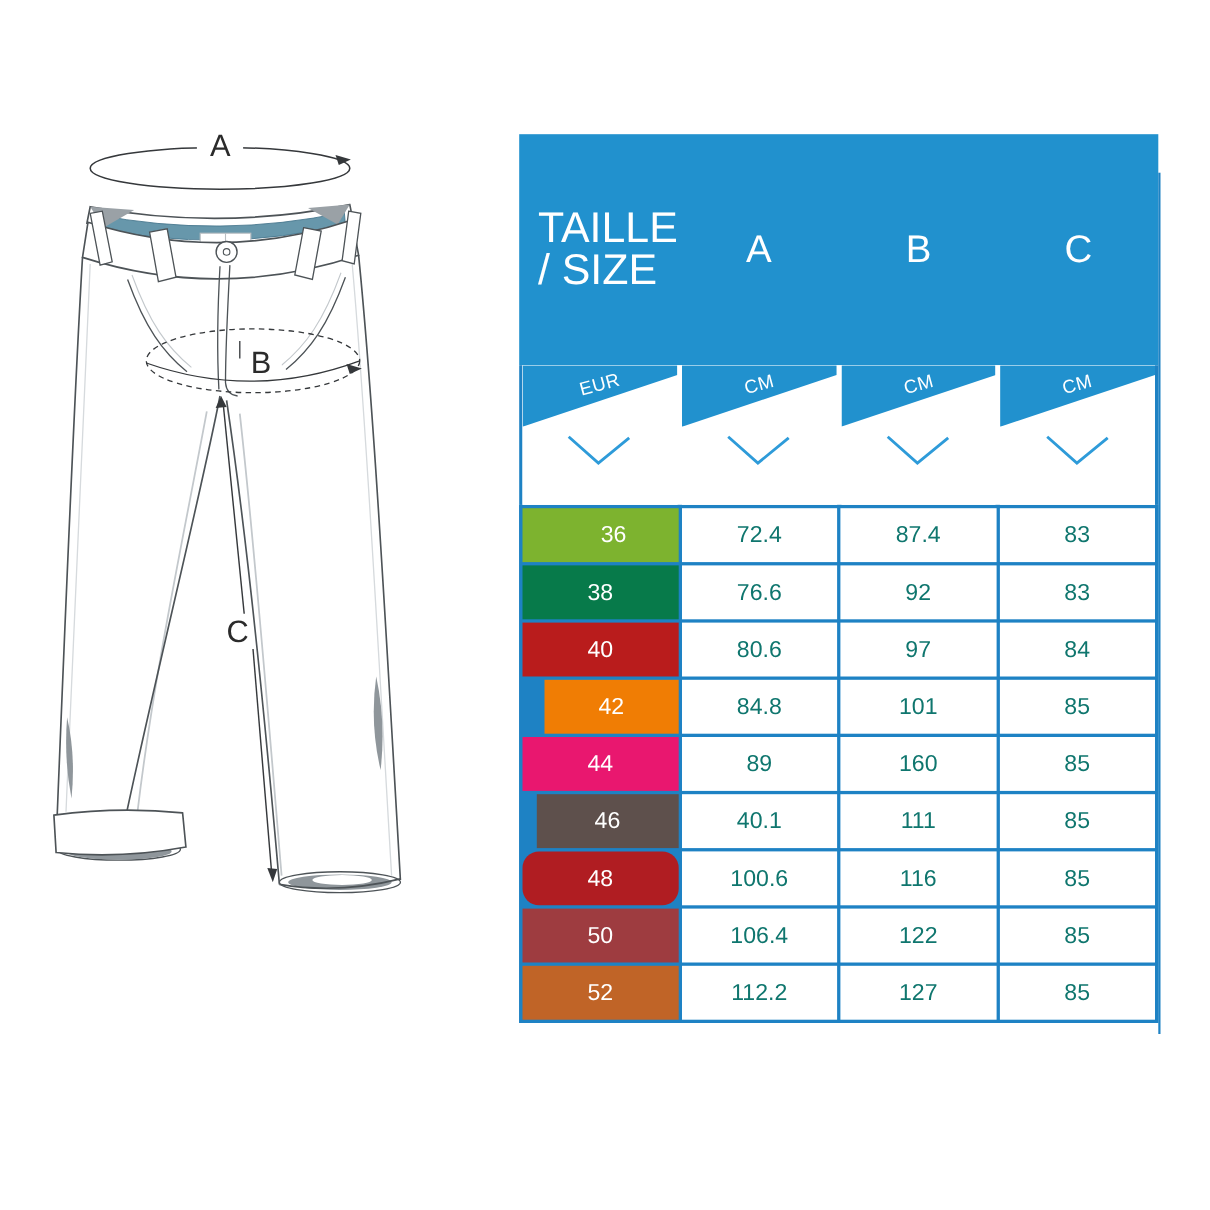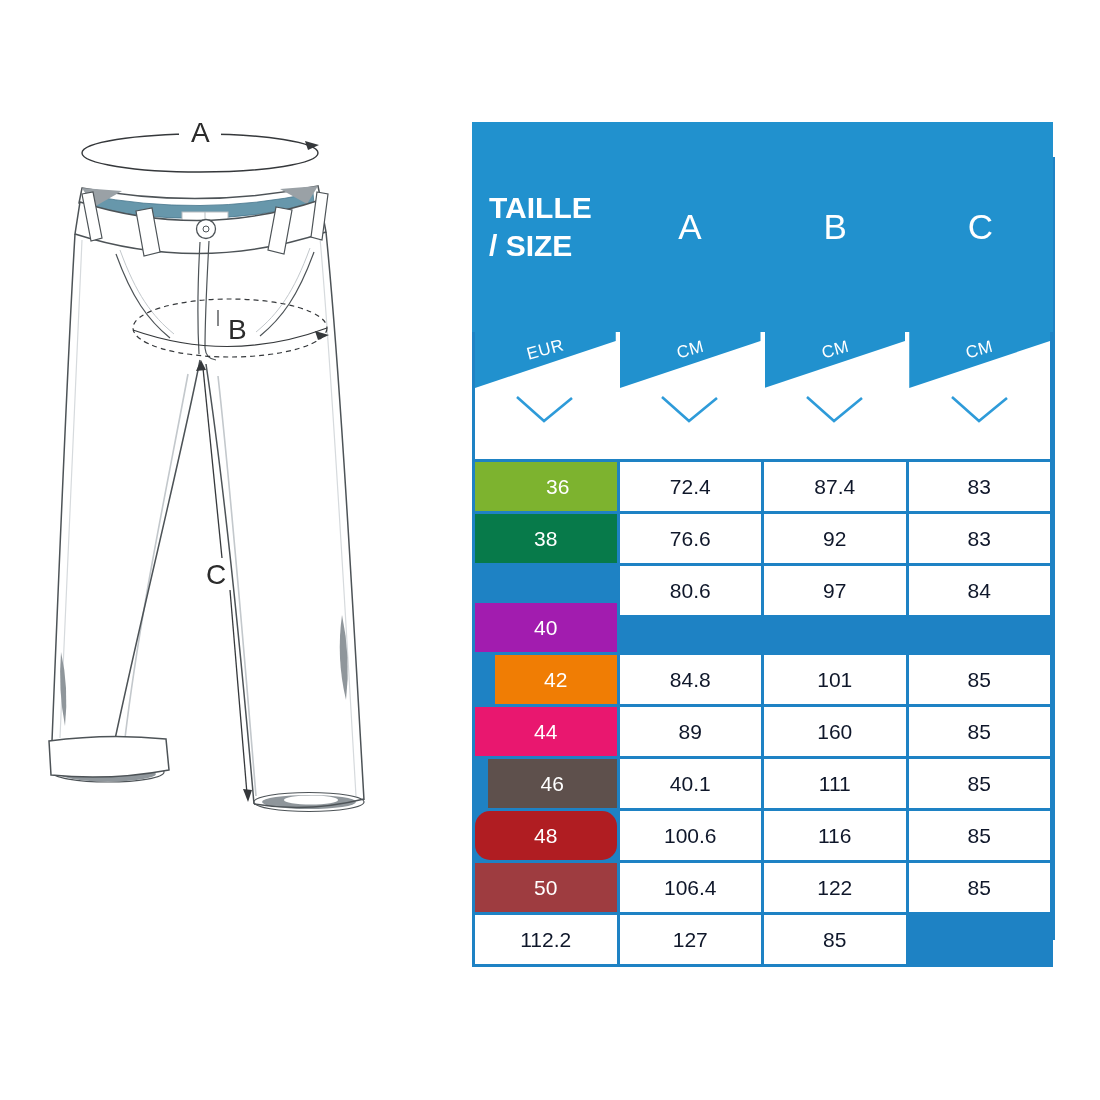--- a/index.html
+++ b/index.html
@@ -11,37 +11,37 @@
   
   .figure { position:absolute; left:30px; top:112px; width:372px; height:720px; }
 
   
   .size-table { position:absolute; left:472px; top:122px; width:581px; }
 
   .right-rule { position:absolute; left:581px; top:35px; width:2px; height:783px; background:#1e82c4; }
 
   .header-block { height:210px; background:#2191ce; display:flex; }
   .header-size-col { width:25%; display:flex; flex-direction:column; justify-content:center;
-    padding-left:17px; box-sizing:border-box; color:#fff; font-size:30px; line-height:38px;font-weight:bold; }
+    padding-left:17px; box-sizing:border-box; color:#fff; font-size:39px; line-height:38px; }
   .header-col { width:25%; display:flex; align-items:center; justify-content:center;
     color:#fff; font-size:35px; }
 
   .unit-row { height:127px; display:flex; gap:4px; background:#fff;
     border-left:3px solid #1e82c4; border-right:3px solid #1e82c4; }
   .unit-cell { flex:1; position:relative; background:#fff; overflow:hidden; }
   .wedge { position:absolute; left:0; top:0; right:0; bottom:0; background:#2191ce;
     clip-path:polygon(0 0, 100% 0, 100% 9px, 0 56px); }
   .unit-label { position:absolute; top:8px; left:0; right:0; text-align:center;
     transform:rotate(-15deg); color:#fff; font-size:17px; letter-spacing:.5px; }
   .chevron { position:absolute; left:50%; top:62px; transform:translateX(-50%); }
 
   .data-grid { display:grid; grid-template-columns:repeat(4,1fr); gap:3px;
     background:#1e82c4; border:3px solid #1e82c4; }
   .cell { height:49px; display:flex; align-items:center; justify-content:center;
-    background:#fff; color:#0f172a; font-size:21px; }
+    background:#fff; color:#0f766e; font-size:21px; }
   .cell.swatch { color:#ffffff; }
 </style>
 </head>
 <body>
 
 <div class="canvas">
 
   <div class="figure">
     <svg width="372" height="720" viewBox="0 0 372 720" xmlns="http://www.w3.org/2000/svg">
 
@@ -164,21 +164,21 @@
       <div class="cell swatch" style="background: rgb(125, 179, 47); padding-left: 24px;">36</div>
       <div class="cell">72.4</div>
       <div class="cell">87.4</div>
       <div class="cell">83</div>
 
       <div class="cell swatch" style="background: rgb(7, 122, 74);">38</div>
       <div class="cell">76.6</div>
       <div class="cell">92</div>
       <div class="cell">83</div>
 
-      <div class="cell swatch" style="background: #a21caf; margin-top: 37px;">40</div>
+      <div class="cell swatch" style="background: #b91c1c;">40</div>
       <div class="cell">80.6</div>
       <div class="cell">97</div>
       <div class="cell">84</div>
 
       <div class="cell swatch" style="background: rgb(240, 125, 4); margin-left: 20px;">42</div>
       <div class="cell">84.8</div>
       <div class="cell">101</div>
       <div class="cell">85</div>
 
       <div class="cell swatch" style="background: rgb(233, 23, 111);">44</div>
@@ -194,18 +194,19 @@
       <div class="cell swatch" style="background: rgb(176, 29, 34); border-radius: 15px;">48</div>
       <div class="cell">100.6</div>
       <div class="cell">116</div>
       <div class="cell">85</div>
 
       <div class="cell swatch" style="background: rgb(158, 60, 64);">50</div>
       <div class="cell">106.4</div>
       <div class="cell">122</div>
       <div class="cell">85</div>
 
+      <div class="cell swatch" style="background: rgb(192, 100, 39);">52</div>
       <div class="cell">112.2</div>
       <div class="cell">127</div>
       <div class="cell">85</div>
     </div>
   </div>
 </div>
 
 </body></html>

